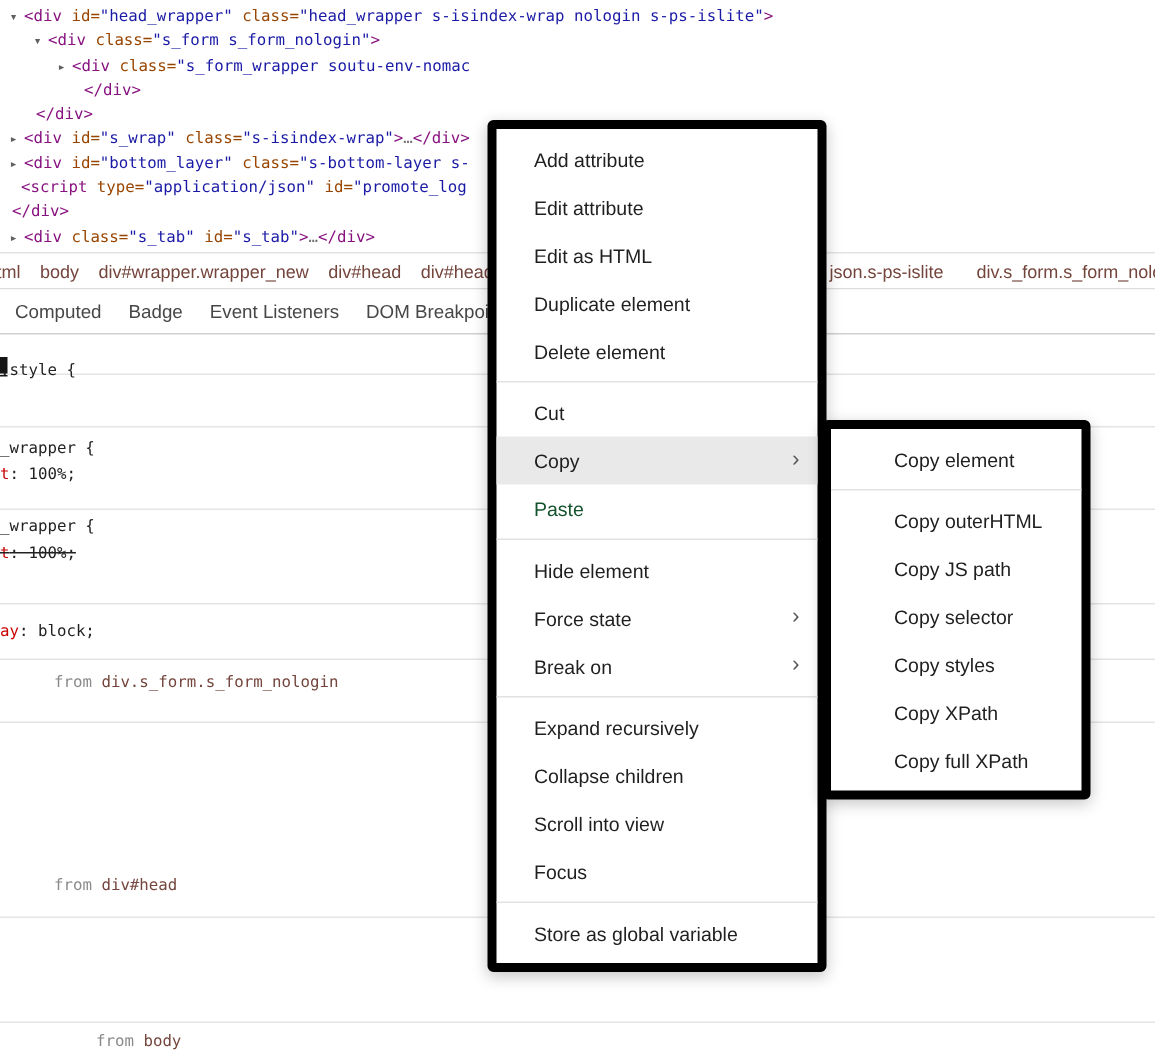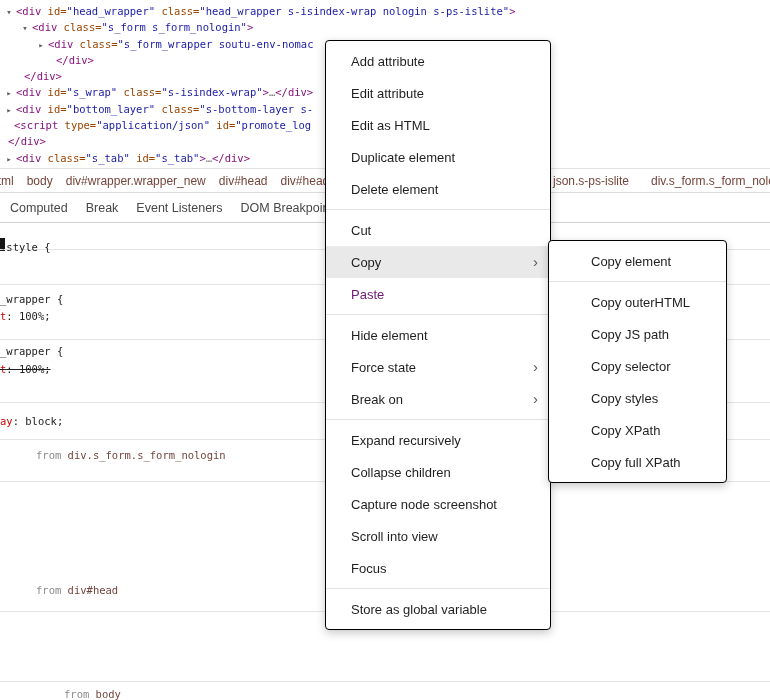--- a/index.html
+++ b/index.html
@@ -34,29 +34,29 @@
   #styles-layer { position:absolute; top:0; left:0; width:770px; height:700px; z-index:1; }
   .divider { position:absolute; left:0; width:770px; height:1px; background:#e4e4e4; }
   .sfrag { position:absolute; left:0; font:10.5px/13px "DejaVu Sans Mono",monospace;
     color:#222; white-space:pre; }
   .s-sel { color:#222; } .s-prop { color:#c80000; } .s-plain { color:#222;margin-top:16px; }
   .s-gray { color:#8a8a8a;margin-left:36px; } .s-node { color:#74453c; }
   .strike { text-decoration:line-through; }
   .blackmark { position:absolute; left:0; top:238px; width:5px; height:13px; background:#151515; }
 
   
-  .menu { position:absolute; background:#fff; border:1px solid #000000;
-    border-radius:4px; box-shadow:0 3px 10px rgba(0,0,0,.22); padding:4px 0; }
+  .menu { position:absolute; background:#fff; border:6px solid #000000;
+    border-radius:4px; box-shadow:0 3px 10px rgba(0,0,0,.22); padding:4px 0;margin-top:40px; }
   #main-menu { left:325px; top:40px; width:226px; z-index:10; }
   #sub-menu  { left:548px; top:240px; width:179px; z-index:11; }
   .mi { height:32px; display:flex; align-items:center; padding-left:25px;
     font-size:13px; color:#1f1f1f; position:relative; cursor:default; white-space:pre; }
   #sub-menu .mi { padding-left:42px; }
   .mi.hl { background:#e9e9e9; }
-  .mi.disabled { color:#701a75; }
+  .mi.disabled { color:#14532d; }
   .sep { height:1px; background:#e2e2e2; margin:4px 0; }
   .chev { position:absolute; right:12px; top:50%; transform:translateY(-55%);
     font-size:15px; color:#5a5a5a; }
 </style>
 </head>
 <body>
 
 <div id="styles-layer">
   <div class="blackmark"></div>
 <div class="divider" style="top: 249px;"></div>
@@ -87,21 +87,21 @@
       <span class="crumb">div#wrapper.wrapper_new</span>
       <span class="crumb">div#head</span>
       <span class="crumb">div#head_wrapper.head_wrapp</span>
     </div>
 <span class="crumb crumb-right" style="left: 553px;">json.s-ps-islite</span>
     <span class="crumb crumb-right" style="left: 651px;">div.s_form.s_form_nologin</span>
   </div>
 
 <div id="tab-bar">
     <span class="tab">Computed</span>
-    <span class="tab">Break</span>
+    <span class="tab">Badge</span>
     <span class="tab">Event Listeners</span>
     <span class="tab">DOM Breakpoints</span>
   </div>
 
 <div id="main-menu" class="menu">
   <div class="mi"><span>Add attribute</span></div>
   <div class="mi"><span>Edit attribute</span></div>
   <div class="mi"><span>Edit as HTML</span></div>
   <div class="mi"><span>Duplicate element</span></div>
   <div class="mi"><span>Delete element</span></div>
@@ -109,21 +109,20 @@
   <div class="mi"><span>Cut</span></div>
   <div class="mi hl"><span>Copy</span><span class="chev">›</span></div>
   <div class="mi disabled"><span>Paste</span></div>
   <div class="sep"></div>
   <div class="mi"><span>Hide element</span></div>
   <div class="mi"><span>Force state</span><span class="chev">›</span></div>
   <div class="mi"><span>Break on</span><span class="chev">›</span></div>
   <div class="sep"></div>
   <div class="mi"><span>Expand recursively</span></div>
   <div class="mi"><span>Collapse children</span></div>
-  <div class="mi"><span>Capture node screenshot</span></div>
   <div class="mi"><span>Scroll into view</span></div>
   <div class="mi"><span>Focus</span></div>
   <div class="sep"></div>
   <div class="mi"><span>Store as global variable</span></div>
 </div>
 
 <div id="sub-menu" class="menu">
   <div class="mi"><span>Copy element</span></div>
   <div class="sep"></div>
   <div class="mi"><span>Copy outerHTML</span></div>

